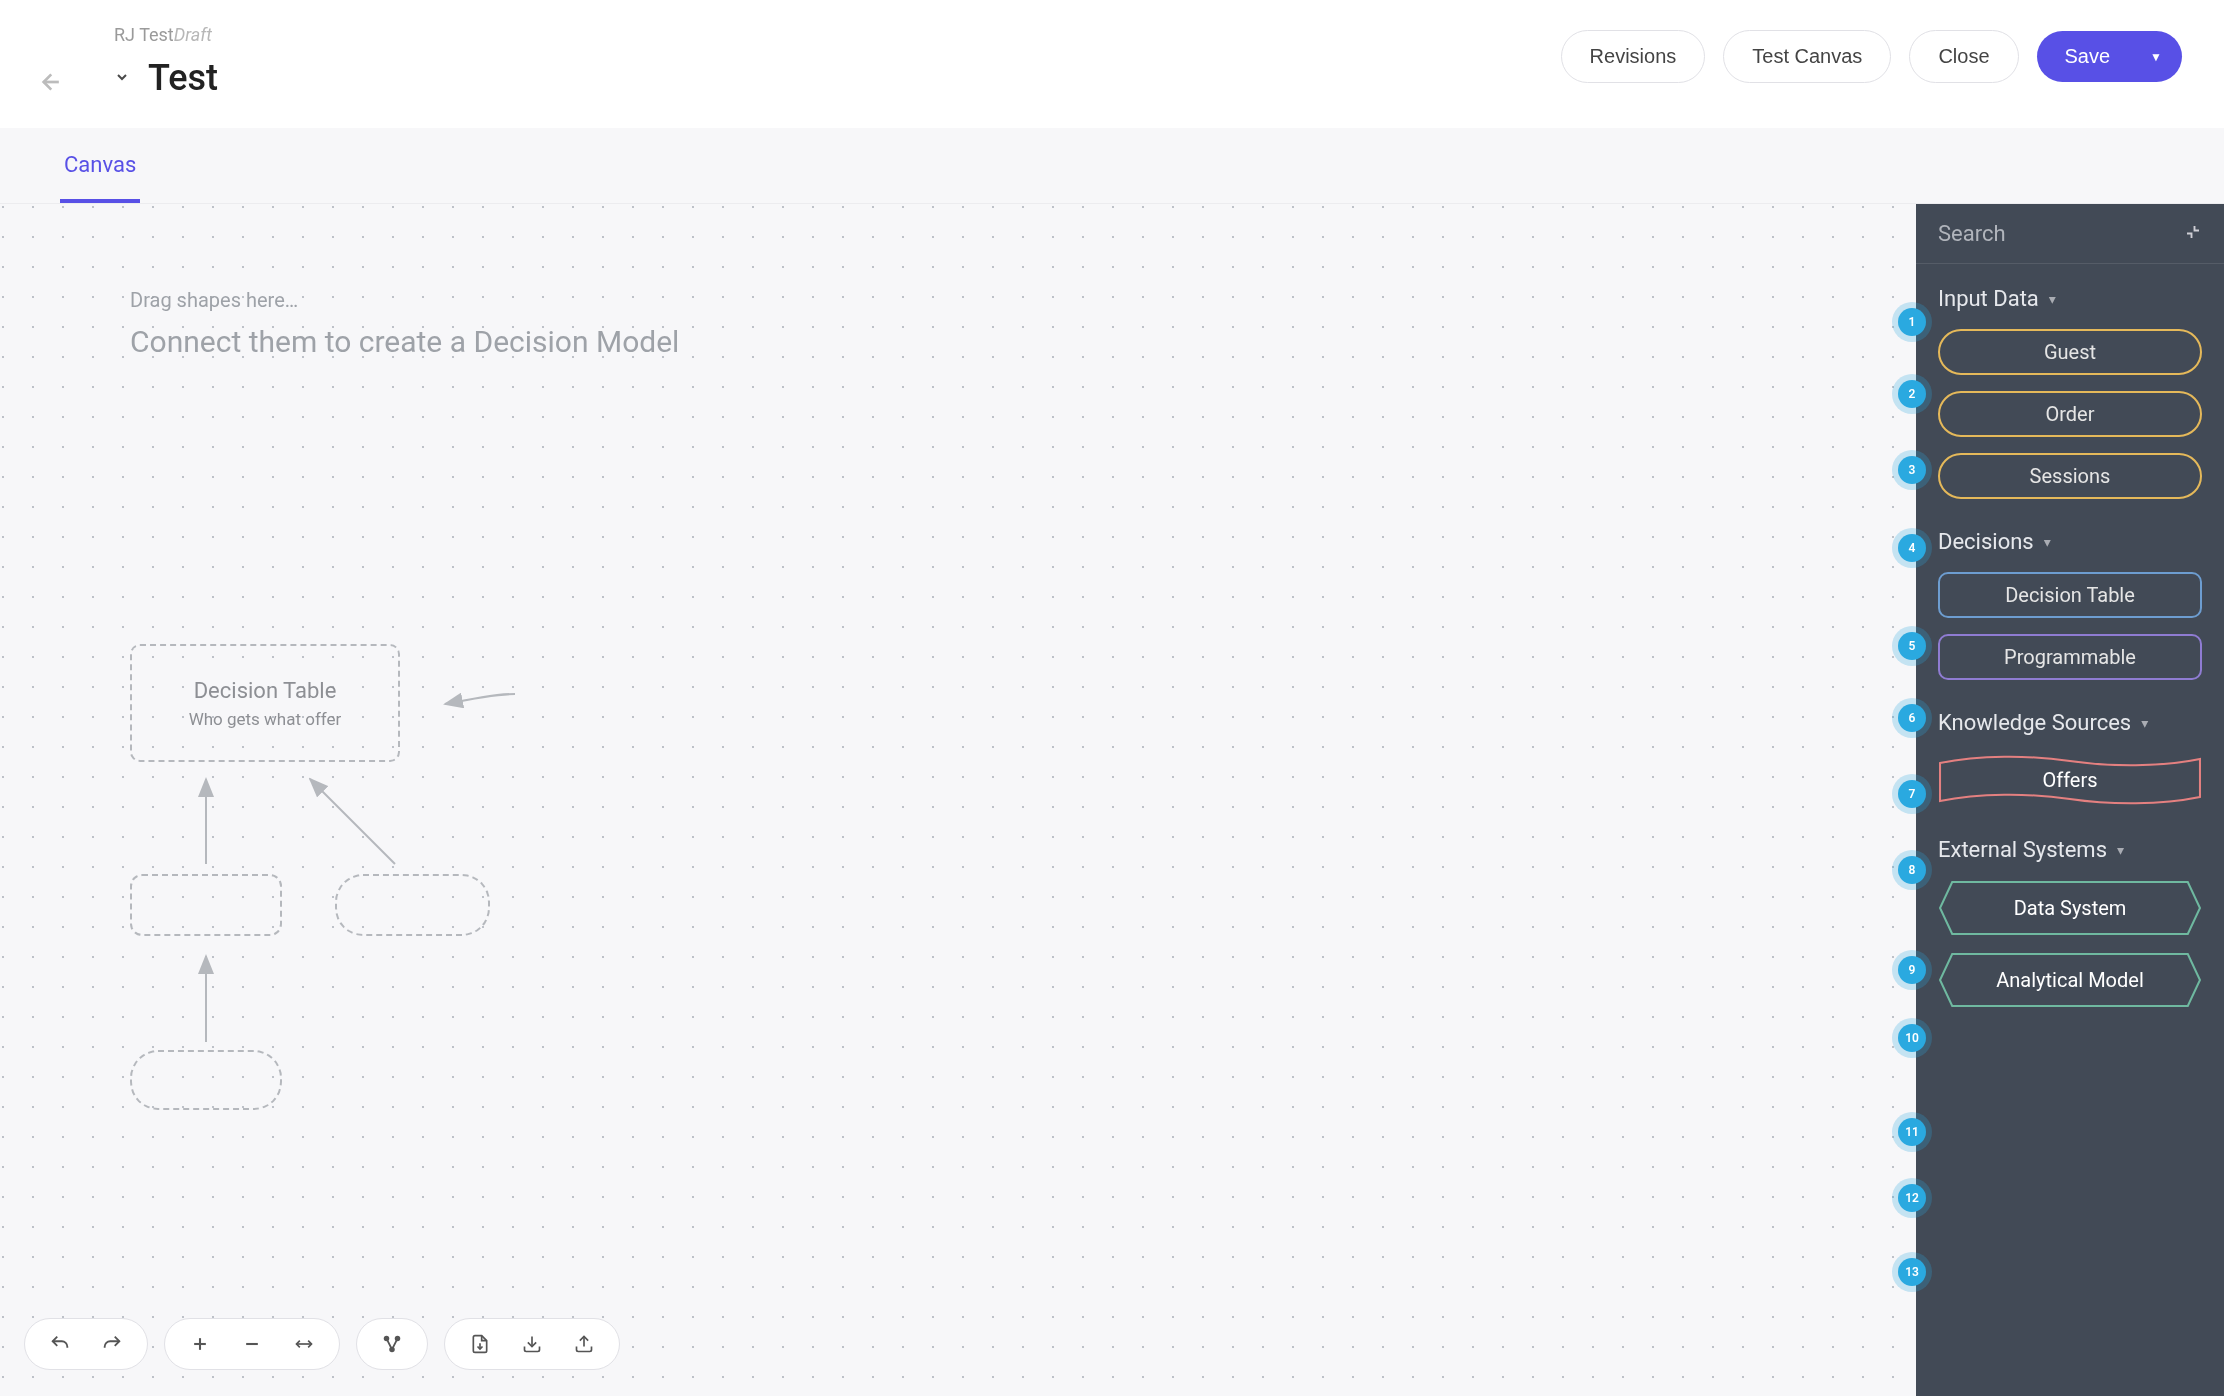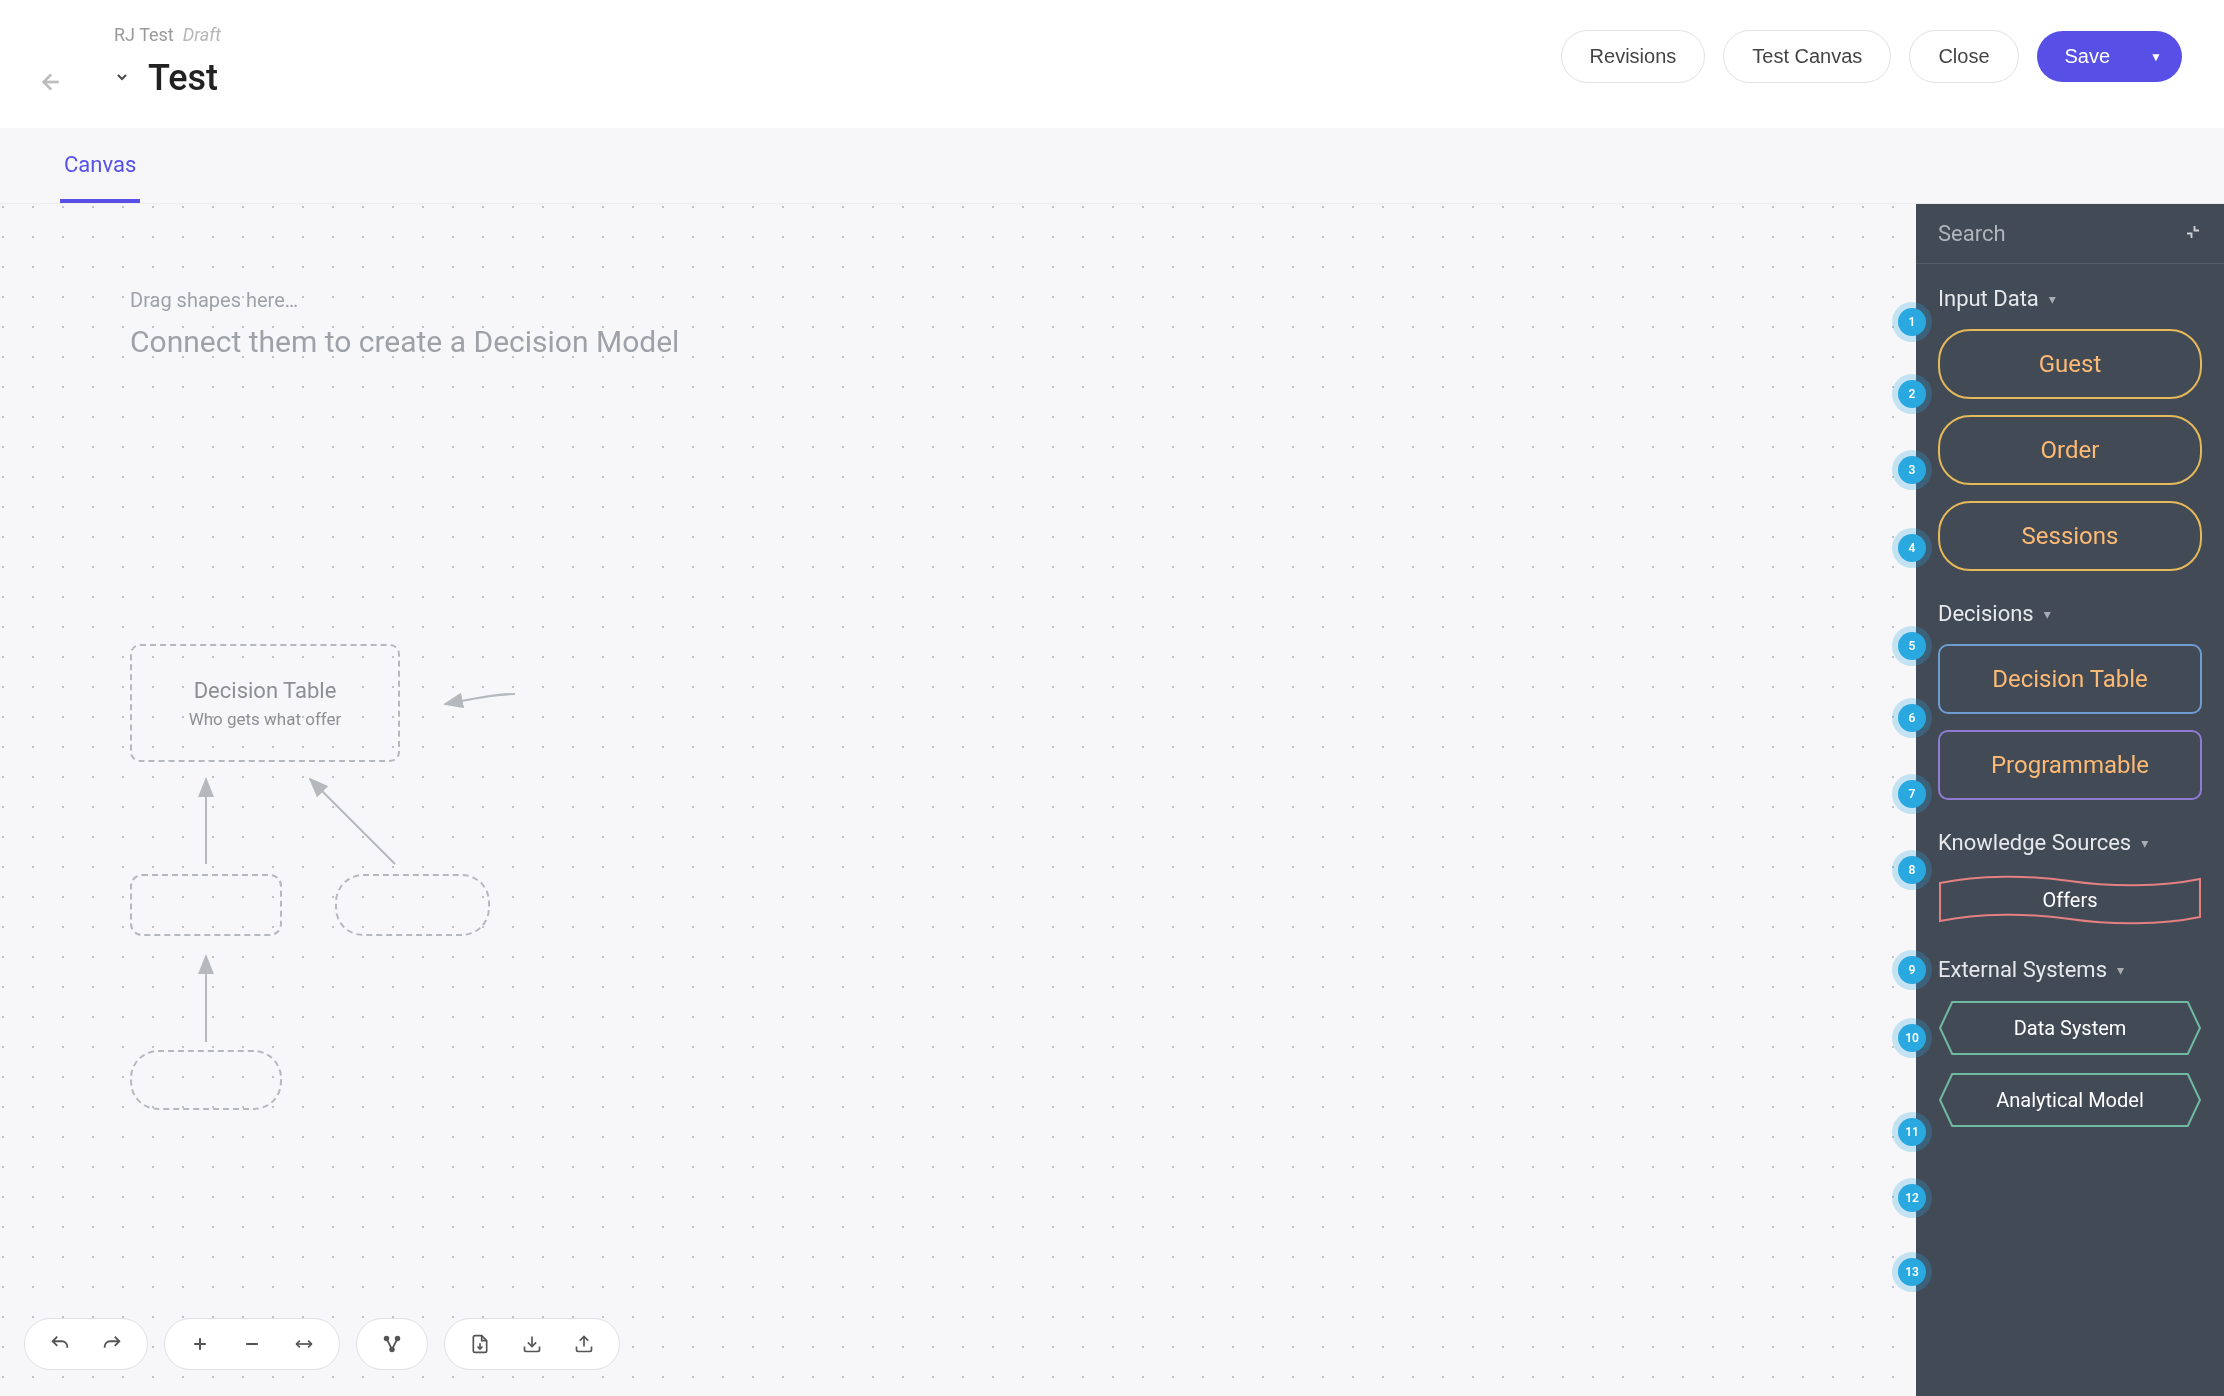--- a/index.html
+++ b/index.html
@@ -19,21 +19,21 @@
     align-items: flex-start;
     padding: 24px 42px 0 32px;
   }
   .back-arrow {
     width: 32px; height: 64px;
     display:flex; align-items:center; justify-content:center;
     color:#bcbcbc; font-size: 30px; cursor:pointer;
     margin-right:50px; margin-top:26px;
   }
   .title-block { display:flex; flex-direction:column; }
-  .crumb-row { display:flex; gap:9px; font-size:18px; color:#9a9a9a; margin-bottom:12px;}
+  .crumb-row { display:flex; gap:0; font-size:18px; color:#9a9a9a; margin-bottom:12px;}
   .crumb-row .draft { font-style:italic; color:#b7b7b7;}
   .title-row { display:flex; align-items:center; gap:18px;}
   .title-chevron { color:#4a4a4a; font-size:18px; cursor:pointer;}
   .title-text { font-size:36px; font-weight:500; color:#222;}
   .header-spacer { flex:1; }
   .header-actions { display:flex; gap:18px; align-items:center; margin-top:6px;}
   .btn {
     border-radius:28px; padding:14px 28px; font-size:20px; cursor:pointer;
     background:#fff; border:1px solid #e1e1e6; color:#444;
   }
@@ -110,22 +110,22 @@
     height:60px; display:flex; align-items:center; padding:0 22px; border-bottom:1px solid rgba(255,255,255,0.1);
     justify-content:space-between;
   }
   .search-row .search-text { color:#b0b4bb; font-size:22px;}
   .search-row .min-icon { color:#cfcfd5; cursor:pointer;}
   .section-header {
     display:flex; align-items:center; gap:10px; padding:22px 22px 10px; font-size:22px; color:#e6e8ec; cursor:pointer;
   }
   .section-header .chev { font-size:14px; color:#a9acb3;}
   .shape-item {
-    margin:8px 22px; height:70px; border-radius:10px; border:2px solid;
-    display:flex; align-items:center; justify-content:center; font-size:24px; color:#fdba74; cursor:grab;
+    margin:8px 22px; height:46px; border-radius:10px; border:2px solid;
+    display:flex; align-items:center; justify-content:center; font-size:20px; color:#e5e5e5; cursor:grab;
   }
   .shape-input { border-color:#e5b95a; border-radius:32px;}
   .shape-decision { border-color:#6d9dd0;}
   .shape-prog { border-color:#8f7cd2;}
   .shape-knowl-wrap { margin:8px 22px; height:54px; position:relative;}
   .shape-knowl-svg { width:100%; height:100%; display:block;}
   .shape-knowl-label { position:absolute; inset:0; display:flex; align-items:center; justify-content:center; font-size:20px; color:#fff;}
   .shape-ext-wrap { margin:8px 22px; height:56px; position:relative; cursor:grab;}
   .shape-ext-svg { width:100%; height:100%; display:block;}
   .shape-ext-label { position:absolute; inset:0; display:flex; align-items:center; justify-content:center; font-size:20px; color:#fff;}

